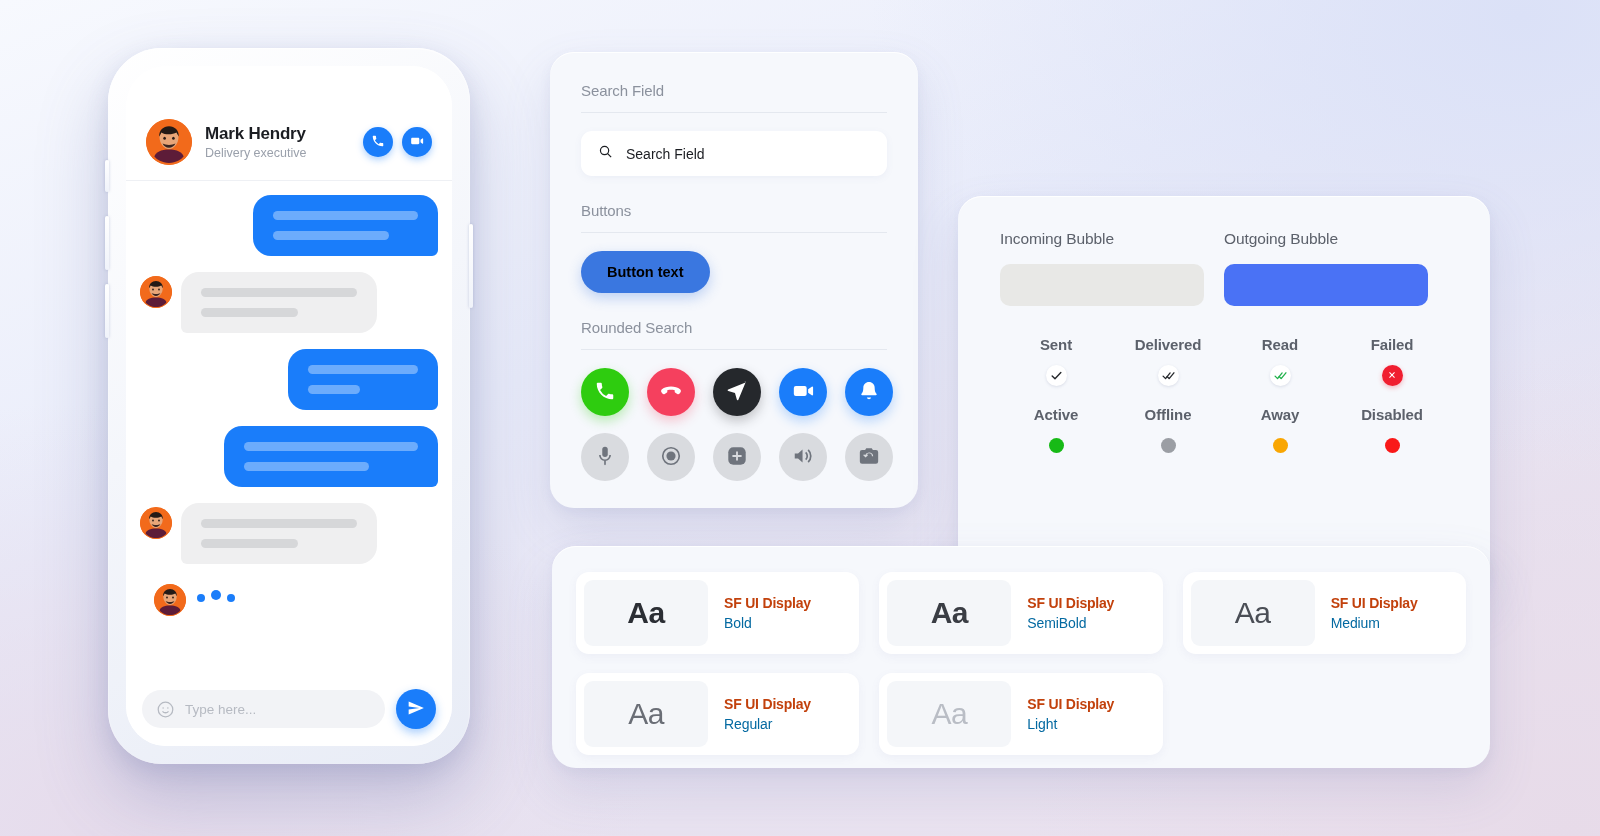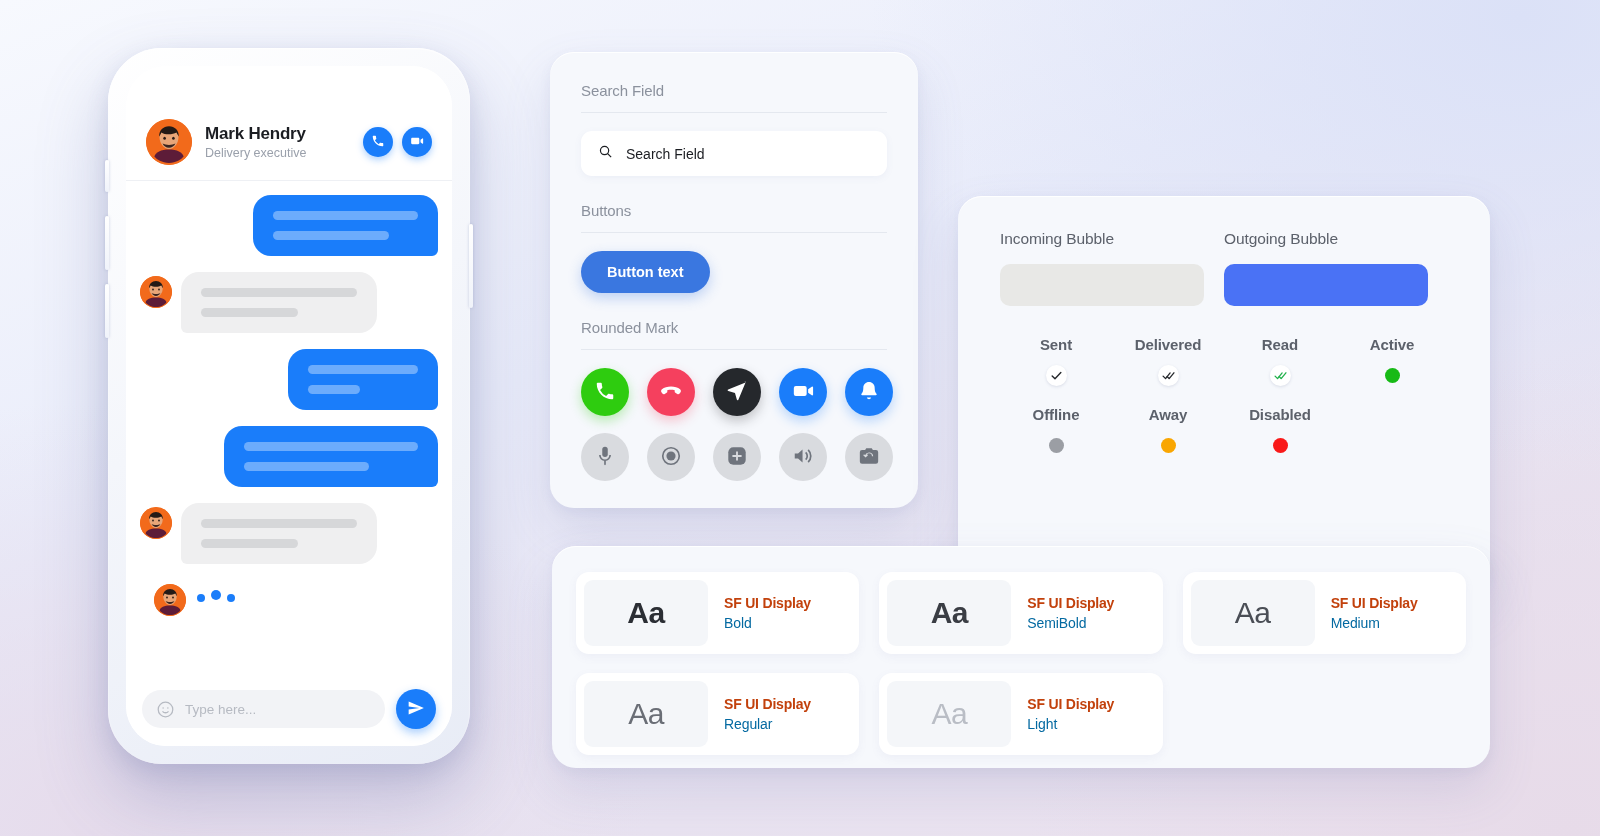--- a/index.html
+++ b/index.html
@@ -230,21 +230,21 @@
     font-size: 14px; color: #1b1d22; margin-left: 13px;
   }
   .search-box input::placeholder { color: #1b1d22; }
 
   .btn-primary {
     height: 42px;
     padding: 0 26px;
     border: none;
     border-radius: 21px;
     background: #3a77e0;
-    color: #ffffff;
+    color: #000000;
     font-family: "Liberation Sans", sans-serif;
     font-size: 14.5px;
     font-weight: bold;
     cursor: pointer;
     box-shadow: 0 5px 13px rgba(58,119,224,0.30);
   }
 
   .icon-grid { display: flex; gap: 18px; }
   .icon-grid + .icon-grid { margin-top: 17px; }
   .round-ic {
@@ -517,21 +517,21 @@
             <circle cx="10.5" cy="10.5" r="6.6"></circle>
             <path d="M15.4 15.4L21 21"></path>
           </svg>
       </span>
       <input type="text" value="" placeholder="Search Field" style="">
     </div>
 
     <div class="sect-label" style="margin-top:26px">Buttons</div>
     <button class="btn-primary">Button text</button>
 
-    <div class="sect-label" style="margin-top:26px">Rounded Mark</div>
+    <div class="sect-label" style="margin-top:26px">Rounded Search</div>
 
     <div class="icon-grid">
       <button class="round-ic ic-green ic-white-glyph">
         <span>
           <svg viewBox="0 0 24 24">
               <path d="M6.6 10.8a15.1 15.1 0 006.6 6.6l2.2-2.2c.3-.3.7-.4 1-.2 1.2.4 2.4.6 3.6.6.6 0 1 .4 1 1V20c0 .6-.4 1-1 1C10.6 21 3 13.4 3 4c0-.6.4-1 1-1h3.5c.6 0 1 .4 1 1 0 1.3.2 2.5.6 3.6.1.4 0 .8-.2 1l-2.3 2.2z"></path>
             </svg>
         </span>
       </button>
       <button class="round-ic ic-red ic-white-glyph">
@@ -655,20 +655,30 @@
         <div class="status-mark">
           <div class="tick-circle">
             <svg viewBox="0 0 24 24" fill="none" stroke="#22b14c" stroke-width="2.4" stroke-linecap="round" stroke-linejoin="round">
                 <path d="M2 13.2l4.6 4.6L15 7.2"></path>
                 <path d="M9.4 13.8l3.8 4L22 7"></path>
               </svg>
           </div>
         </div>
       </div>
 
+      <div class="status-cell">
+        <div class="status-name">Failed</div>
+        <div class="status-mark">
+          <div class="fail-circle">
+            <svg viewBox="0 0 24 24" fill="none" stroke-linecap="round">
+                <path d="M6.5 6.5l11 11M17.5 6.5l-11 11"></path>
+              </svg>
+          </div>
+        </div>
+      </div>
 
       <div class="status-cell">
         <div class="status-name">Active</div>
         <div class="status-mark">
           <div class="dot" style="background:#17ba16"></div>
         </div>
       </div>
 
       <div class="status-cell">
         <div class="status-name">Offline</div>

